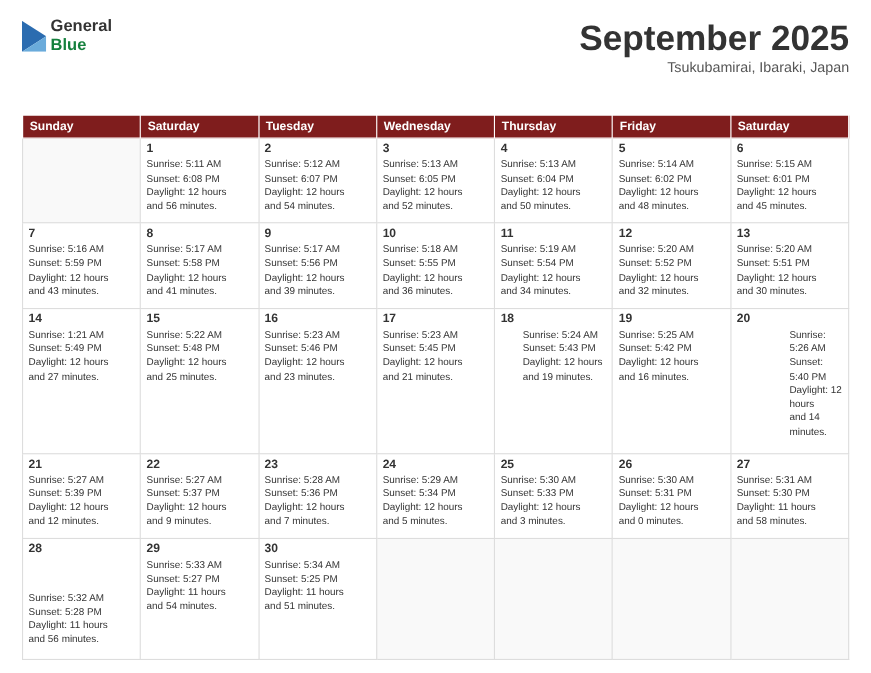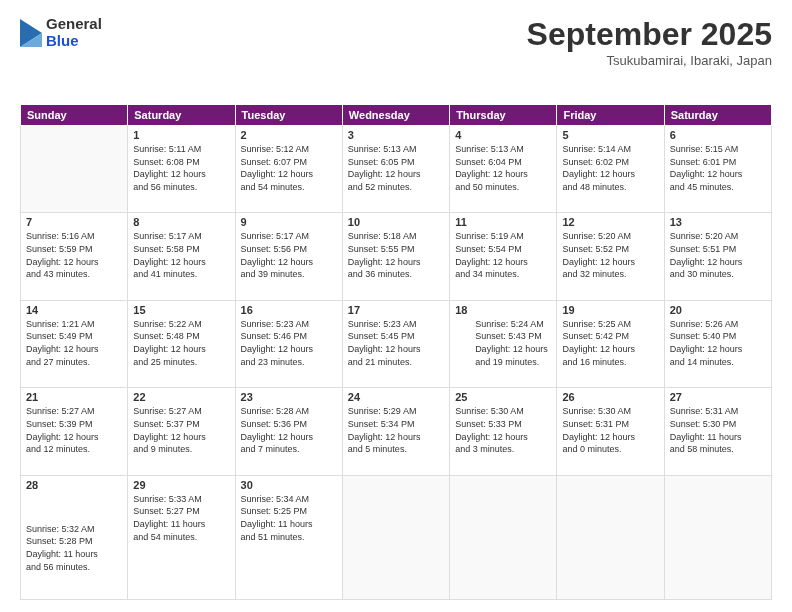--- a/index.html
+++ b/index.html
@@ -34,21 +34,21 @@
       line-height: 1.1;
     }
     .logo-general {
       font-size: 15px;
       font-weight: bold;
       color: #333;
     }
     .logo-blue {
       font-size: 15px;
       font-weight: bold;
-      color: #1d4ed8;
+      color: #15803d;
     }
     .logo-icon {
       width: 22px;
       height: 28px;
       margin-right: 4px;
     }
     .title-area {
       text-align: right;
     }
     .month-title {
@@ -59,21 +59,21 @@
     .location {
       font-size: 13px;
       color: #555;
     }
     .calendar {
       width: 100%;
       border-collapse: collapse;
       flex: 1;
     }
     .calendar th {
-      background: #701a75;
+      background: #7f1d1d;
       color: #fff;
       font-size: 11px;
       font-weight: bold;
       text-align: left;
       padding: 4px 6px;
       border: 1px solid #fff;
     }
     .calendar td {
       border: 1px solid #ddd;
       vertical-align: top;
@@ -266,21 +266,21 @@
           </td>
           <td>
             <span class="day-number">19</span>
             <div class="day-info" style="white-space: pre-line;">Sunrise: 5:25 AM
 Sunset: 5:42 PM
 Daylight: 12 hours
 and 16 minutes.</div>
           </td>
           <td>
             <span class="day-number">20</span>
-            <div class="day-info" style="white-space: pre-line;">Sunrise: 5:26 AM
+            <div class="day-info" style="white-space: pre-line; margin-left: 48px;">Sunrise: 5:26 AM
 Sunset: 5:40 PM
 Daylight: 12 hours
 and 14 minutes.</div>
           </td>
         </tr>
         <tr>
           <td>
             <span class="day-number">21</span>
             <div class="day-info" style="white-space: pre-line;">Sunrise: 5:27 AM
 Sunset: 5:39 PM

